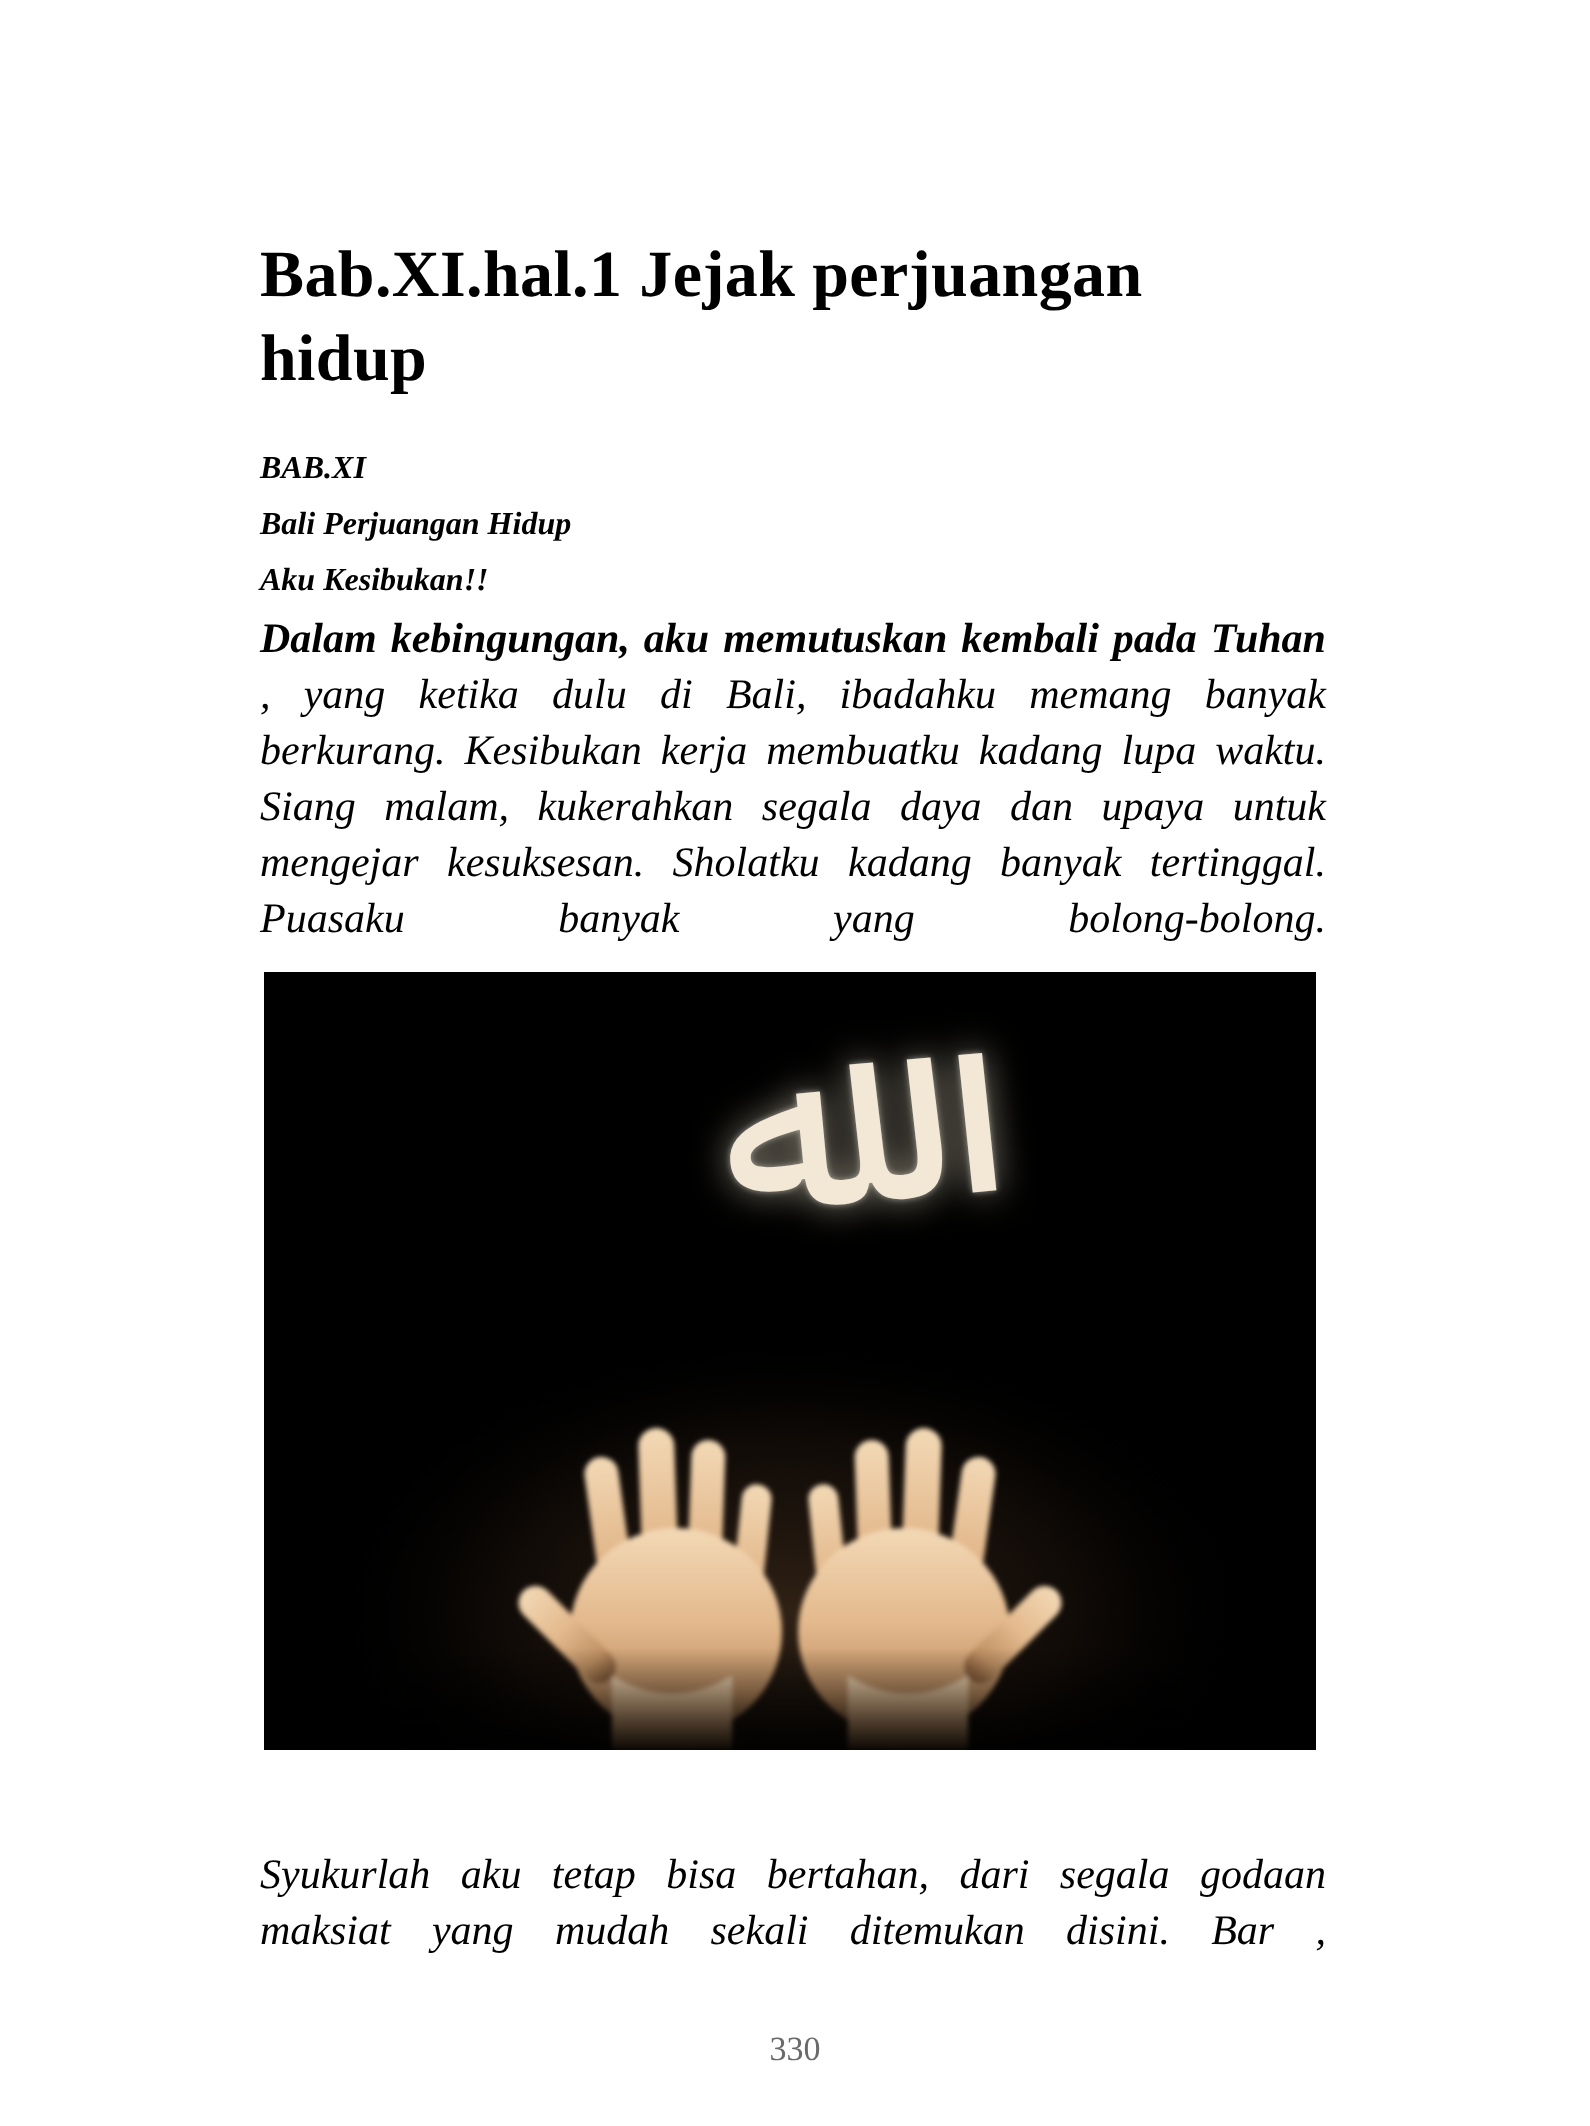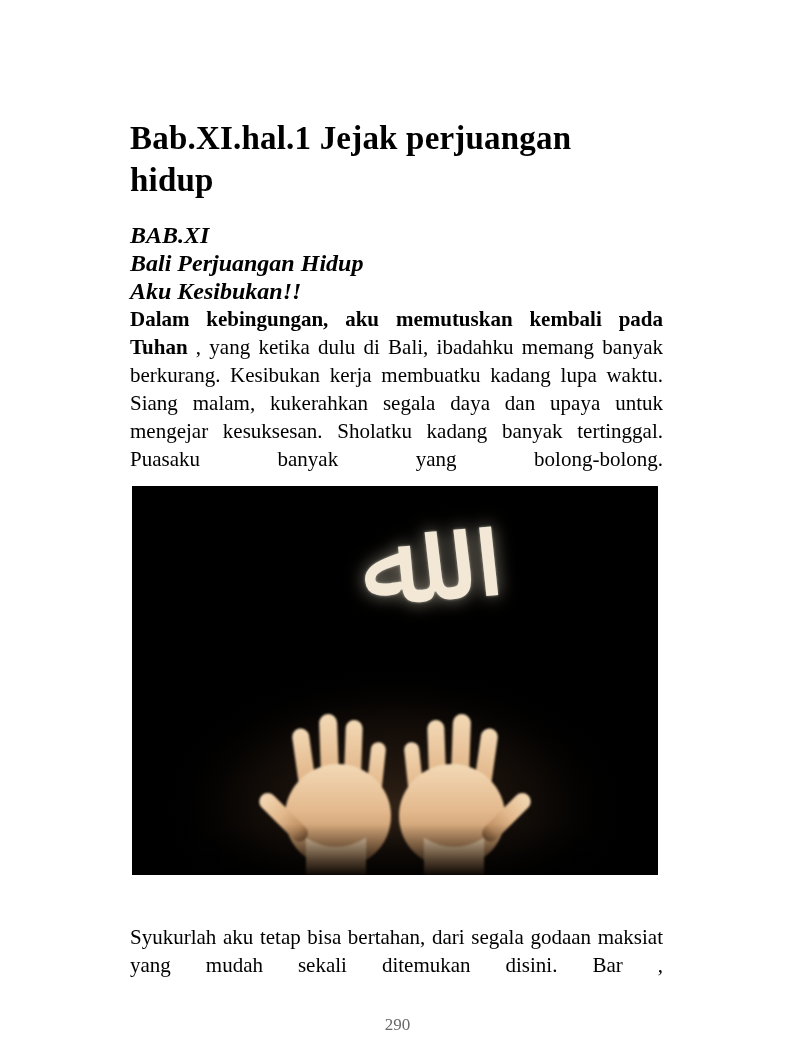--- a/index.html
+++ b/index.html
@@ -8,27 +8,27 @@
     font-family:"Liberation Serif", serif;
     position:relative;overflow:hidden;
   }
   .content{position:absolute;left:130px;top:17px;width:533px}
   .doc-title{
     margin:100px 0 0 0;
     font-size:33px;line-height:42px;font-weight:bold;letter-spacing:.2px;
   }
   .meta{
     margin-top:20px;
-    font-size:24px;line-height:28px;
+    font-size:16px;line-height:28px;
     font-weight:bold;font-style:italic;
   }
   .meta .meta-line{white-space:nowrap}
   .para{
     margin:0;
-    font-size:21px;line-height:28px;
+    font-size:21px;line-height:28px;font-style:italic;
     text-align:justify;text-align-last:justify;
   }
   .para .lead{font-weight:bold}
   .figure{
     position:relative;margin-top:13px;margin-left:2px;
     width:526px;height:389px;background:#000;overflow:hidden;
   }
   .calligraphy{
     position:absolute;top:10px;left:0;right:0;text-align:center;
     font-family:"DejaVu Sans", sans-serif;
@@ -96,13 +96,13 @@
       <use xlink:href="#hand-right" href="#hand-right" transform="translate(526,0) scale(-1,1)"></use>
 
       <rect x="0" y="338" width="526" height="51" fill="url(#fade)"></rect>
     </svg>
   </div>
 
   <p class="para para2">Syukurlah aku tetap bisa bertahan, dari segala godaan maksiat yang mudah sekali ditemukan disini. Bar ,</p>
 
 </div>
 
-<div class="page-number">290</div>
+<div class="page-number">330</div>
 
 </body></html>

